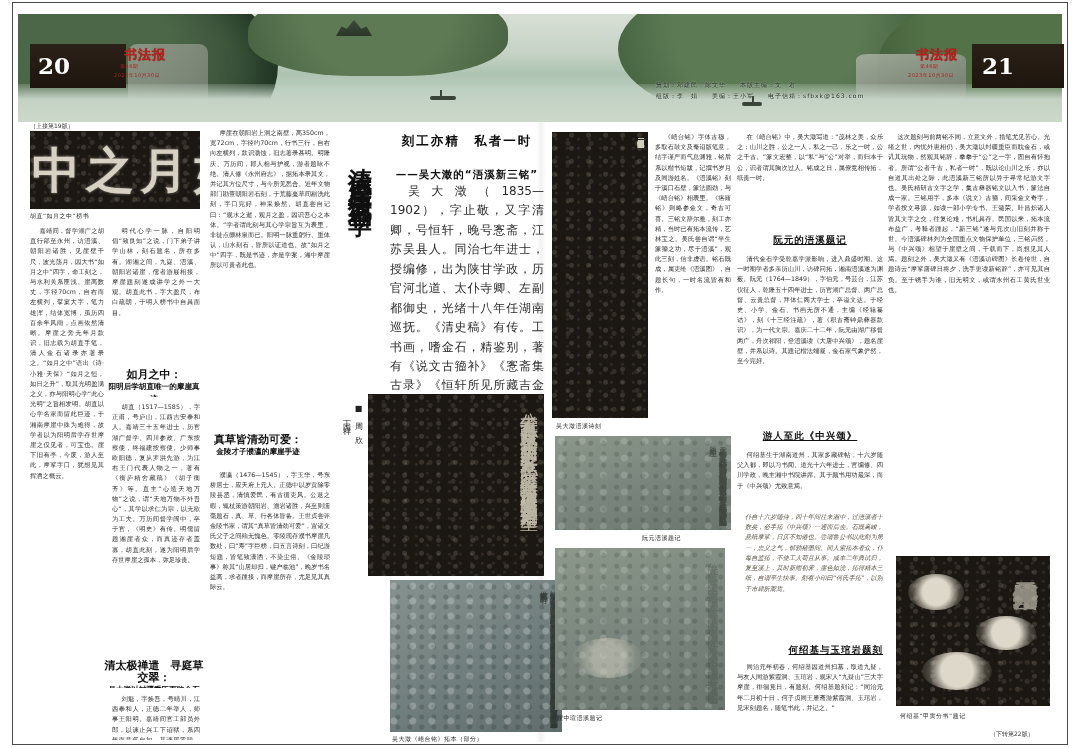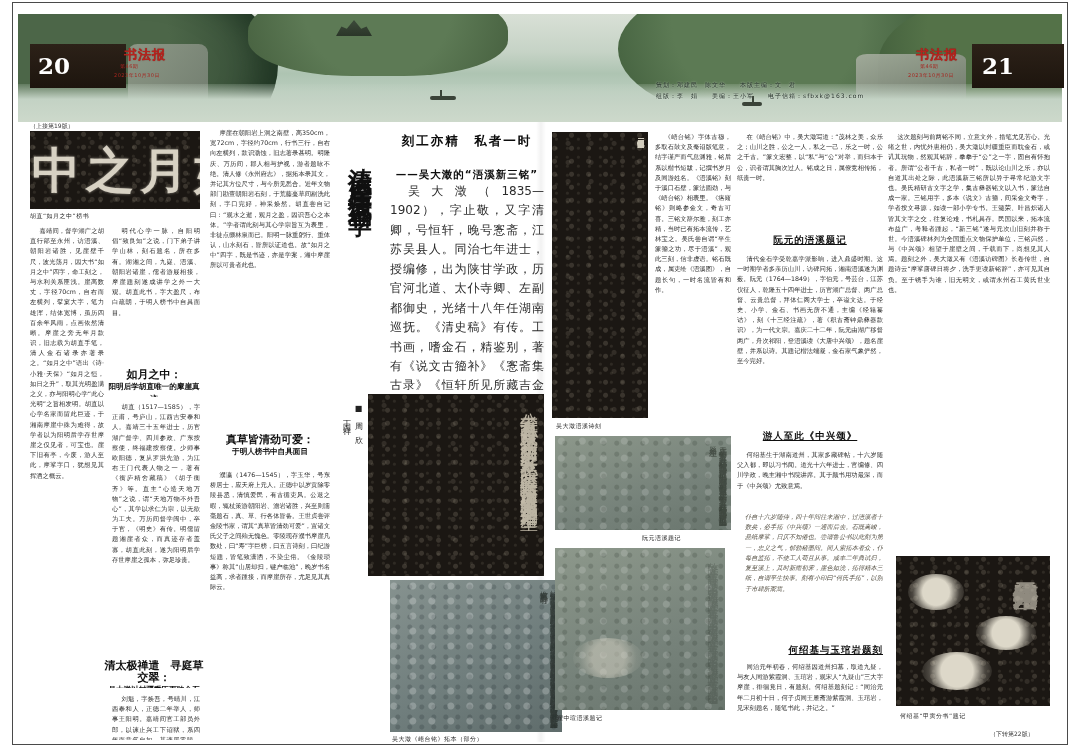--- a/index.html
+++ b/index.html
@@ -135,23 +135,23 @@
 
 <div class="abs h2l" style="left:104px;top:660px;width:100px;height:28px;">
   <div class="l1">清太极禅遣　寻庭草交翠：</div>
   <div class="l2">吴大澂以封疆重臣而耽金石</div>
 </div>
 
 <div class="abs txt" style="left:112px;top:694px;width:88px;height:46px;">刘魁，字焕吾，号晴川，江西泰和人，正德二年举人，师事王阳明。嘉靖间官工部员外郎，以谏止兴工下诏狱，系四年而意气自如。其谪居零陵，日与诸生讲学，暇则游咏山水之间，摩崖刻诗以寄兴焉。</div>
 
 <div class="abs txt" style="left:210px;top:128px;width:120px;height:302px;">摩崖在朝阳岩上洞之南壁，高350cm，宽72cm，字径约70cm，行书三行，自右向左横列，款识泐蚀，旧志著录甚明。明隆庆、万历间，郡人相与护视，游者题咏不绝。清人修《永州府志》，据拓本录其文，并记其方位尺寸，与今所见悉合。近年文物部门勘查朝阳岩石刻，于荒藤蔓草间剔洗此刻，字口完好，神采焕然。胡直尝自记曰：“观水之逝，观月之盈，因识吾心之本体。”学者谓此刻与其心学宗旨互为表里，非徒点缀林泉而已。阳明一脉重躬行、重体认，山水刻石，皆所以证道也。故“如月之中”四字，既是书迹，亦是学案，湘中摩崖所以可贵者此也。</div>
 
-<div class="abs h2l" style="left:214px;top:434px;width:112px;height:30px;">
+<div class="abs h2l" style="left:202px;top:434px;width:112px;height:30px;">
   <div class="l1">真草皆清劲可爱：</div>
-  <div class="l2">于明人榜书中自具面目</div>
+  <div class="l2">金陵才子濮瀛的摩崖手迹</div>
 </div>
 
 <div class="abs txt" style="left:210px;top:470px;width:120px;height:268px;">濮瀛（1476—1545），字玉华，号东桥居士，应天府上元人。正德中以岁贡除零陵县丞，清慎爱民，有古循吏风。公退之暇，辄杖策游朝阳岩、澹岩诸胜，兴至则濡毫题石，真、草、行各体皆备。王世贞尝评金陵书家，谓其“真草皆清劲可爱”，置诸文氏父子之间殆无愧色。零陵现存濮书摩崖凡数处，曰“寿”字巨榜，曰五言诗刻，曰纪游短题，皆笔致潇洒，不染尘俗。《金陵琐事》称其“山居却扫，键户临池”，晚岁书名益高，求者踵接，而摩崖所存，尤足见其真际云。</div>
 
 <div class="abs vtitle" style="left:344px;top:148px;height:250px;">清代摩崖与清代金石学</div>
 <div class="abs vby" style="left:352px;top:404px;height:96px;">■周　欣</div>
 <div class="abs vby" style="left:340px;top:414px;height:96px;">丁国祥</div>
 
 <div class="abs rub-dark" style="left:368px;top:394px;width:176px;height:182px;">
   <div class="vchars abs" style="left:4px;top:4px;width:168px;height:174px;font-size:18px;line-height:22px;

